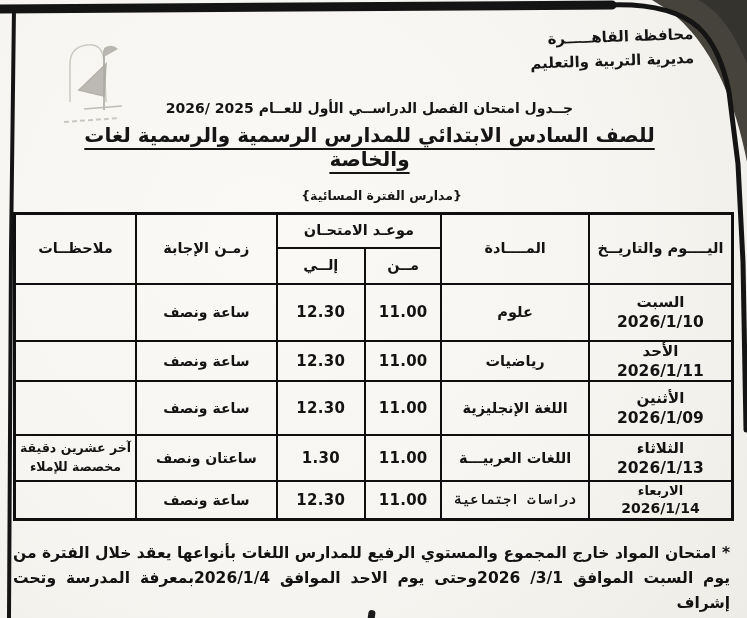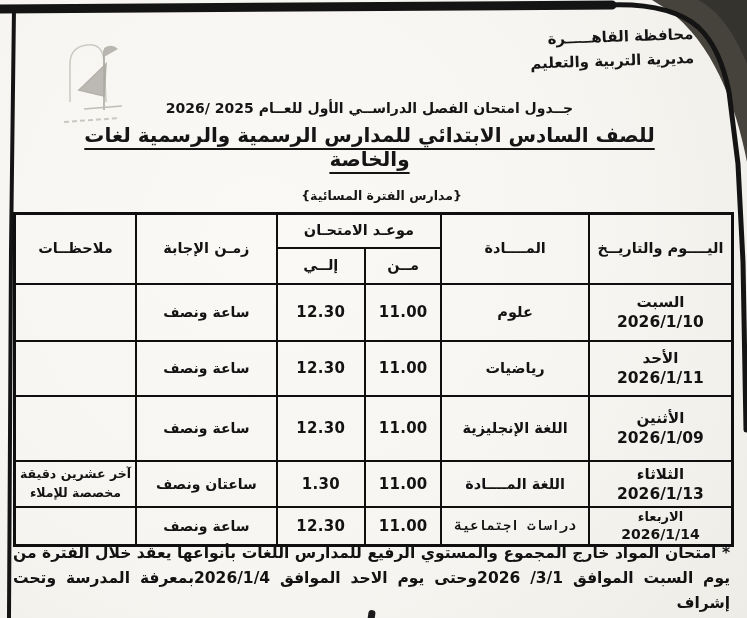--- a/index.html
+++ b/index.html
@@ -123,48 +123,48 @@
             <td>
               <div class="day-name">السبت</div>
               <div class="day-date">2026/1/10</div>
             </td>
             <td class="subject-cell">علوم</td>
             <td class="num">11.00</td>
             <td class="num">12.30</td>
             <td class="duration-cell">ساعة ونصف</td>
             <td class="notes-cell"></td>
           </tr>
-          <tr style="height: 55px;">
+          <tr style="height: 40px;">
             <td>
               <div class="day-name">الأحد</div>
               <div class="day-date">2026/1/11</div>
             </td>
             <td class="subject-cell">رياضيات</td>
             <td class="num">11.00</td>
             <td class="num">12.30</td>
             <td class="duration-cell">ساعة ونصف</td>
             <td class="notes-cell"></td>
           </tr>
-          <tr style="height: 65px; margin-left: 44px;">
+          <tr style="height: 54px; margin-left: 44px;">
             <td>
               <div class="day-name">الأثنين</div>
               <div class="day-date">2026/1/09</div>
             </td>
             <td class="subject-cell">اللغة الإنجليزية</td>
             <td class="num">11.00</td>
             <td class="num">12.30</td>
             <td class="duration-cell">ساعة ونصف</td>
             <td class="notes-cell"></td>
           </tr>
           <tr style="height: 46px;">
             <td>
               <div class="day-name">الثلاثاء</div>
               <div class="day-date">2026/1/13</div>
             </td>
-            <td class="subject-cell">اللغة المــــادة</td>
+            <td class="subject-cell">اللغات العربيـــة</td>
             <td class="num">11.00</td>
             <td class="num">1.30</td>
             <td class="duration-cell">ساعتان ونصف</td>
             <td class="notes-cell">آخر عشرين دقيقة مخصصة للإملاء</td>
           </tr>
           <tr style="height: 39px; margin-left: 39px;">
             <td>
               <div class="day-name">الاربعاء</div>
               <div class="day-date">2026/1/14</div>
             </td>

